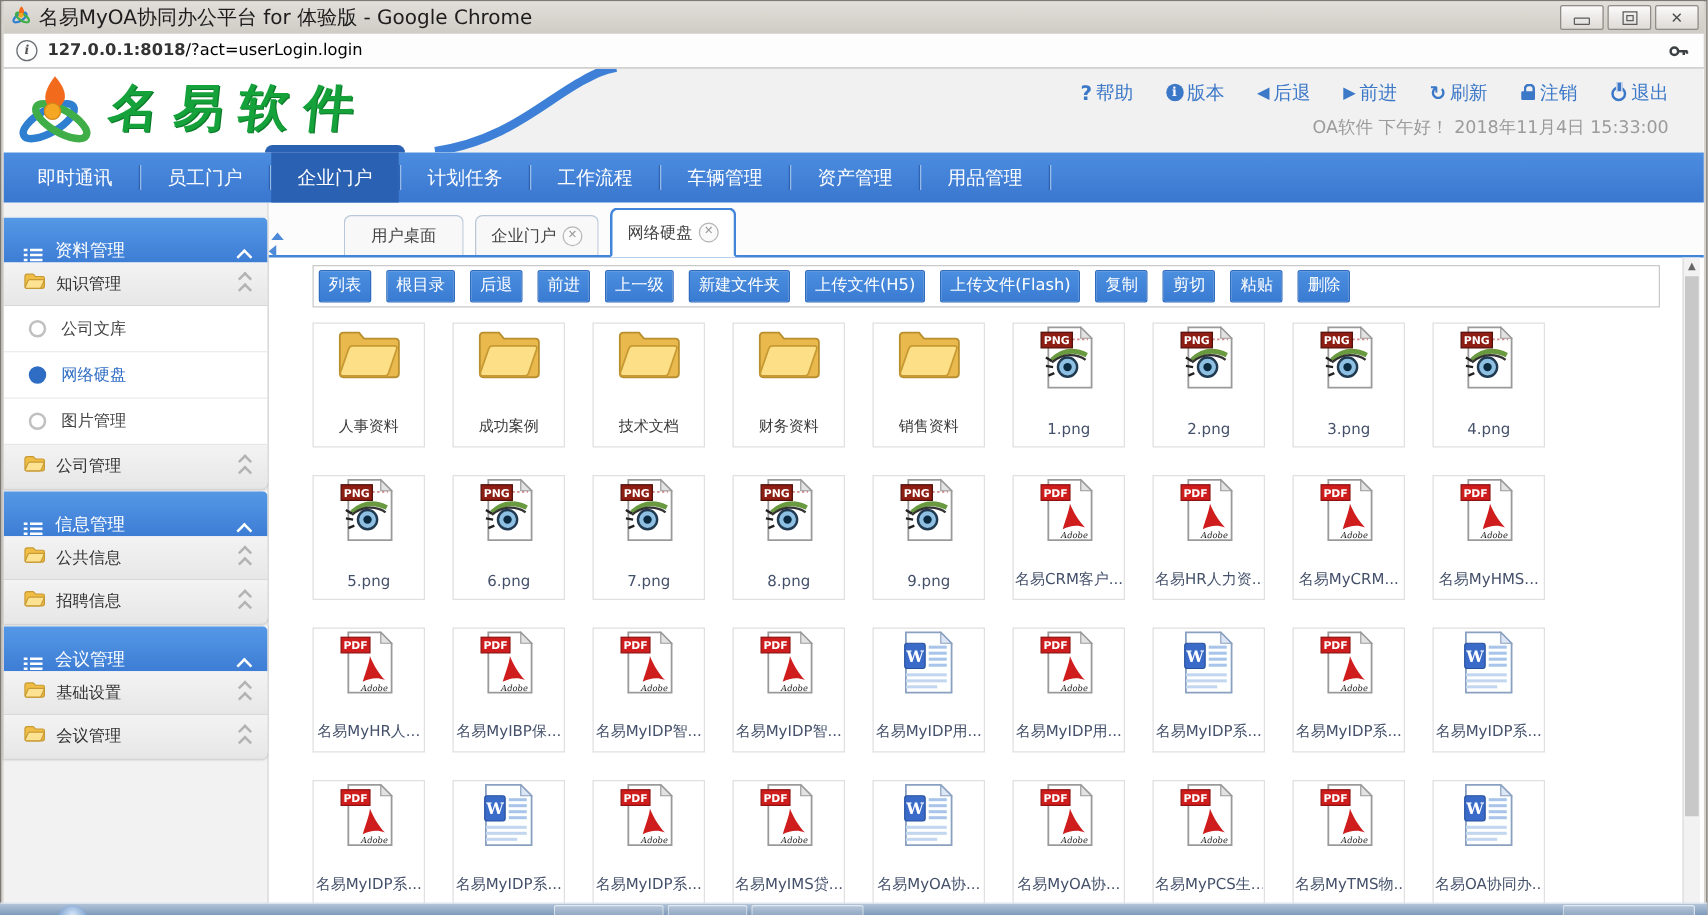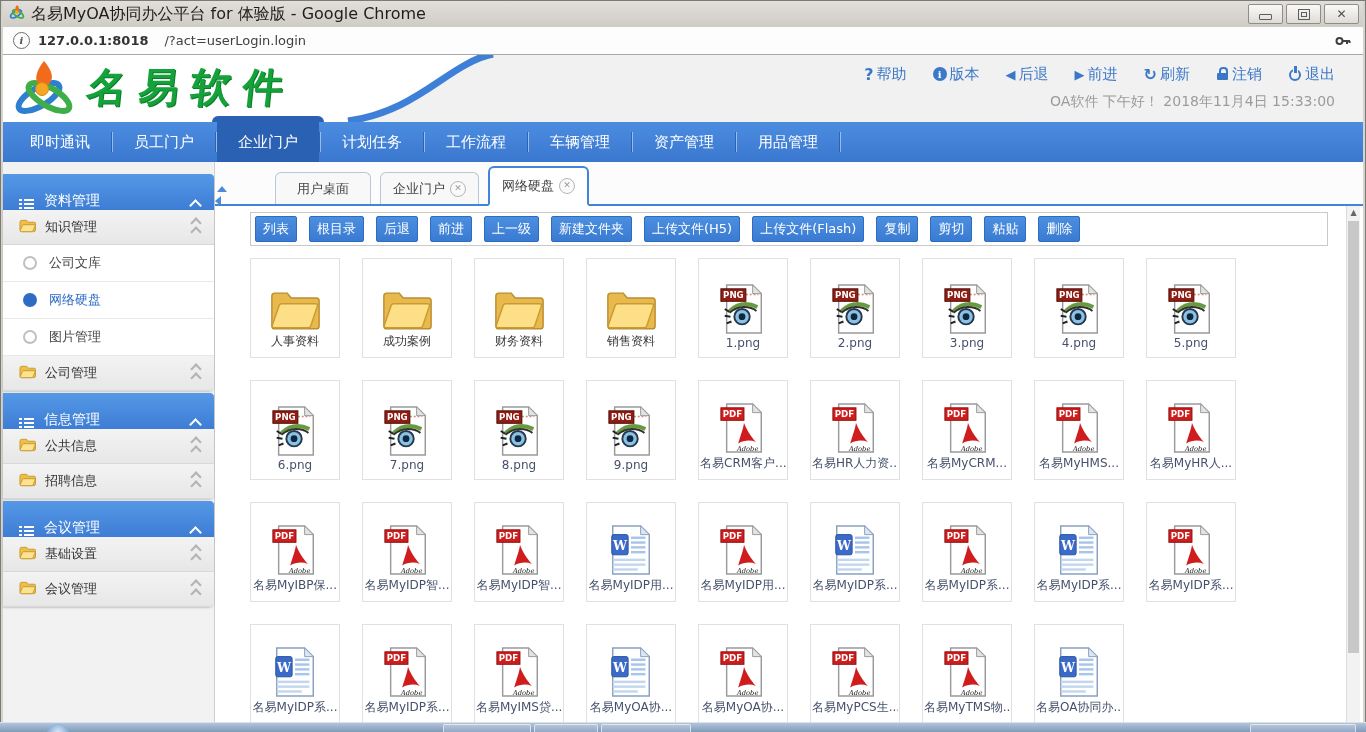--- a/index.html
+++ b/index.html
@@ -11,21 +11,21 @@
   .title-text{font-size:16px;color:#1d1d1d;flex:1;white-space:nowrap;overflow:hidden;}
   .win-controls{display:flex;margin-right:4px;}
   .win-btn{width:33px;height:18px;margin-left:3px;border:1px solid #8f8d89;border-radius:2px;background:linear-gradient(#fbfafa,#dedbd6);display:flex;align-items:center;justify-content:center;cursor:pointer;}
   .g-min{width:11px;height:4px;border:1px solid #5c5c5c;border-radius:1px;margin-top:6px;}
   .g-max{width:10px;height:9px;border:1px solid #5c5c5c;position:relative;}
   .g-max::before{content:'';position:absolute;left:2px;top:2px;right:2px;bottom:2px;border:1px solid #5c5c5c;}
   .g-close{font-size:12px;color:#4e4e4e;font-weight:bold;line-height:1;}
   .urlbar{height:27px;background:#fdfdfd;border-bottom:1px solid #aaa8a4;display:flex;align-items:center;position:relative;}
   .info-ico{width:15px;height:15px;border:1px solid #6a6e72;border-radius:50%;color:#555;font-size:10px;font-weight:bold;display:flex;align-items:center;justify-content:center;margin:0 8px 0 10px;font-family:"DejaVu Serif",serif;font-style:italic;}
   .url{font-size:13px;color:#333;}
-  .url .path{color:#404040;padding-left:16px;}
+  .url .path{color:#000000;}
   .key-ico{position:absolute;right:12px;top:6px;}
   
   .page{position:relative;height:670px;background:#fff;}
   .header{position:relative;height:67px;background:#fff;overflow:hidden;}
   .header svg.swoosh{position:absolute;left:0;top:0;}
   .logo{position:absolute;left:8px;top:2px;display:flex;align-items:center;}
   .logo-text{font-family:"DejaVu Serif","Liberation Serif",serif;font-size:40px;font-weight:bold;color:#16a23a;letter-spacing:12px;transform:skewX(-6deg);line-height:1;margin-left:10px;text-shadow:1px 1px 0 #0d7c2a;}
   .header-right{position:absolute;right:28px;top:6px;text-align:right;z-index:3;}
   .hlinks{display:flex;gap:26px;justify-content:flex-end;align-items:center;height:26px;}
   .hlink{display:flex;align-items:center;gap:3px;color:#3c78c8;font-size:15px;cursor:pointer;white-space:nowrap;}
@@ -72,21 +72,21 @@
   .tri-left{width:0;height:0;border-top:5px solid transparent;border-bottom:5px solid transparent;border-right:6px solid #4d8bd8;margin-left:-2px;}
   .tabstrip{height:44px;box-sizing:border-box;display:flex;align-items:flex-end;gap:9px;padding-left:60px;border-bottom:2px solid #4285d8;background:#fcfcfc;}
   .tab{box-sizing:border-box;height:32px;min-width:96px;padding:0 12px;border:1px solid #b9c7d8;border-bottom:none;border-radius:6px 6px 0 0;background:#f8f8f8;display:flex;align-items:center;justify-content:center;gap:5px;font-size:13px;color:#444;cursor:pointer;}
   .tab.active{height:40px;background:#fff;border:2px solid #4285d8;border-bottom:2px solid #fff;margin-bottom:-2px;z-index:2;}
   .tab-close{width:14px;height:14px;border:1px solid #b5b5b5;border-radius:50%;background:#fafafa;color:#9a9a9a;font-size:9px;line-height:12px;text-align:center;display:inline-block;}
   .content{padding:6px 30px 0 35px;}
   .toolbar{box-sizing:border-box;border:1px solid #c9c9c9;background:#fff;padding:3px 4px;display:flex;gap:12px;width:1078px;}
   .tb-btn{background:linear-gradient(#4b8fe0,#3a7bd2);border:1px solid #2f6cc0;border-radius:2px;color:#fff;font-size:13px;height:24px;line-height:23px;padding:0 7px;cursor:pointer;white-space:nowrap;}
   .grid{margin-top:12px;display:grid;grid-template-columns:repeat(9,90px);grid-auto-rows:100px;gap:22px;}
   .cell{box-sizing:border-box;border:1px solid #e0e0e0;background:#fff;display:flex;flex-direction:column;align-items:center;justify-content:flex-end;padding-bottom:7px;cursor:pointer;}
-  .cell .icon-wrap{flex:1;display:flex;align-items:flex-end;justify-content:center;}
+  .cell .icon-wrap{flex:1;display:flex;align-items:flex-start;justify-content:center;}
   .cell-name{font-size:12px;color:#45516b;white-space:nowrap;max-width:86px;overflow:hidden;}
   .cell.t-folder .cell-name{color:#3a3a3a;}
   
   .vscroll{position:absolute;right:3px;top:44px;bottom:0;width:14px;background:#f2f2f2;border-left:1px solid #dcdcdc;box-sizing:border-box;}
   .vs-arrow{height:14px;text-align:center;font-size:8px;color:#666;line-height:14px;cursor:pointer;}
   .vs-thumb{margin:1px 1px;height:432px;background:#c8c8c8;cursor:pointer;}
   
   .taskbar{position:absolute;left:0;right:0;bottom:0;height:9px;background:linear-gradient(#b3c4d8,#7f9aba);border-top:1px solid #d8e2ee;overflow:hidden;z-index:10;}
   .tb-orb{position:absolute;left:46px;top:1px;width:24px;height:24px;border-radius:50%;background:radial-gradient(circle at 50% 35%,#d8e9fa,#3f6fb0);}
   .tb-win{position:absolute;top:1px;height:8px;border:1px solid rgba(255,255,255,.6);border-bottom:none;border-radius:2px 2px 0 0;background:rgba(255,255,255,.15);}
@@ -359,20 +359,29 @@
                   </span>
                   <div class="cell-name">成功案例</div>
                 </div>
                 <div class="cell t-folder">
                   <span class="icon-wrap">
                     <svg viewBox="0 0 56 48" width="54" height="47">
                       <path d="M4 10 q0-3 3-3 h13 l4 5 h26 q3 0 3 3 v26 q0 3-3 3 H7 q-3 0-3-3 Z" fill="#e9b94d" stroke="#b98f2e" stroke-width="1.5"></path>
                       <path d="M4.5 40 L11.5 20 q0.8-2 3-2 h34.5 q3 0 2.2 2.5 L44.5 40.5 q-0.8 2.5-3 2.5 H7 q-3 0-2.5-3 Z" fill="#fcdf86" stroke="#c79a33" stroke-width="1.5"></path>
                     </svg>
                   </span>
+                  <div class="cell-name">技术文档</div>
+                </div>
+                <div class="cell t-folder">
+                  <span class="icon-wrap">
+                    <svg viewBox="0 0 56 48" width="54" height="47">
+                      <path d="M4 10 q0-3 3-3 h13 l4 5 h26 q3 0 3 3 v26 q0 3-3 3 H7 q-3 0-3-3 Z" fill="#e9b94d" stroke="#b98f2e" stroke-width="1.5"></path>
+                      <path d="M4.5 40 L11.5 20 q0.8-2 3-2 h34.5 q3 0 2.2 2.5 L44.5 40.5 q-0.8 2.5-3 2.5 H7 q-3 0-2.5-3 Z" fill="#fcdf86" stroke="#c79a33" stroke-width="1.5"></path>
+                    </svg>
+                  </span>
                   <div class="cell-name">财务资料</div>
                 </div>
                 <div class="cell t-folder">
                   <span class="icon-wrap">
                     <svg viewBox="0 0 56 48" width="54" height="47">
                       <path d="M4 10 q0-3 3-3 h13 l4 5 h26 q3 0 3 3 v26 q0 3-3 3 H7 q-3 0-3-3 Z" fill="#e9b94d" stroke="#b98f2e" stroke-width="1.5"></path>
                       <path d="M4.5 40 L11.5 20 q0.8-2 3-2 h34.5 q3 0 2.2 2.5 L44.5 40.5 q-0.8 2.5-3 2.5 H7 q-3 0-2.5-3 Z" fill="#fcdf86" stroke="#c79a33" stroke-width="1.5"></path>
                     </svg>
                   </span>
                   <div class="cell-name">销售资料</div>

